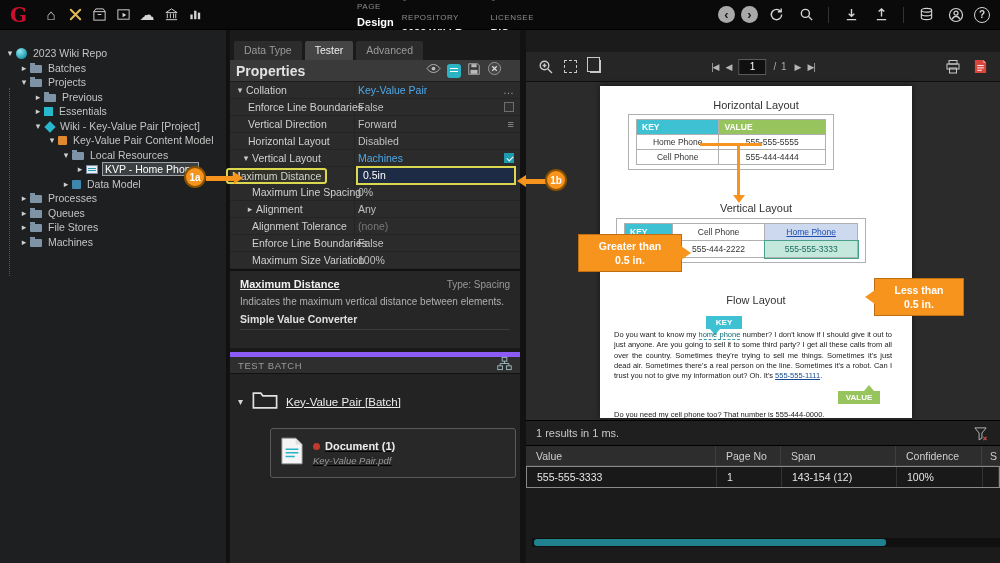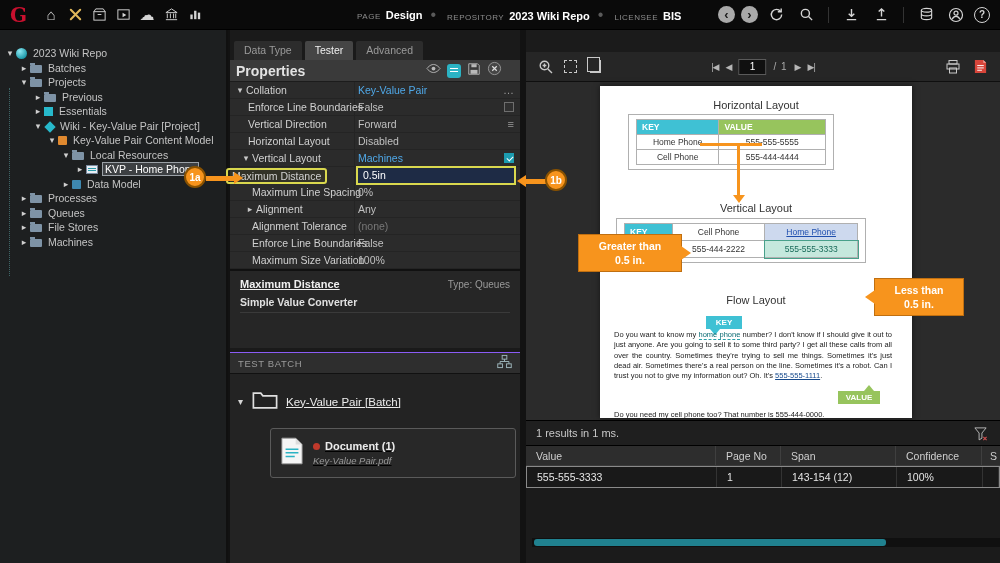--- a/index.html
+++ b/index.html
@@ -9,21 +9,21 @@
 
   
   .topbar { position:absolute; left:0; top:0; width:1000px; height:30px; background:#0a0a0a;
             border-bottom:1px solid #000; display:flex; align-items:center; padding:0 10px; }
   .logo { font-family:"DejaVu Serif", serif; font-weight:bold; color:#c8102e; font-size:20px; line-height:1;
           margin-right:12px; }
   .tb-ic { width:24px; height:22px; display:flex; align-items:center; justify-content:center; color:#d5d5d5;
            font-size:15px; cursor:pointer; flex:none; }
   .tb-ic svg { display:block; }
   .tb-info { display:flex; align-items:center; margin-left:150px; gap:8px; }
-  .tb-group { display:flex; align-items:baseline; gap:5px; }
+  .tb-group { display:flex; align-items:baseline; gap:5px;flex-direction:column; }
   .tb-group + .tb-group::before { content:"•"; color:#5a5a5a; margin-right:6px; }
   .tb-label { font-size:8px; color:#8d8d8d; letter-spacing:.5px; }
   .tb-value { font-size:11px; color:#fff; font-weight:bold; }
   .tb-right { margin-left:auto; display:flex; align-items:center; gap:6px; }
   .circ-btn { width:17px; height:17px; border-radius:50%; background:#a9a9a9; color:#1a1a1a; font-weight:bold;
               display:flex; align-items:center; justify-content:center; font-size:13px; line-height:1; cursor:pointer; }
   .tb-sep { width:1px; height:16px; background:#333; margin:0 4px; }
   .help-circ { width:16px; height:16px; border-radius:50%; border:1.5px solid #d5d5d5; color:#d5d5d5;
                display:flex; align-items:center; justify-content:center; font-size:10px; font-weight:bold; }
 
@@ -88,21 +88,21 @@
                      color:#fff; line-height:15px; padding:0 5px; }
 
   .desc { height:79px; background:#262626; border-top:2px solid #111; padding:7px 10px 0; }
   .desc-title-row { display:flex; align-items:baseline; }
   .desc-title { color:#f0f0f0; font-weight:bold; font-size:11px; text-decoration:underline; }
   .desc-type { margin-left:auto; color:#999; font-size:10px; }
   .desc-body { color:#b0b0b0; font-size:10px; margin-top:6px; }
   .desc-footer { color:#e0e0e0; font-weight:bold; font-size:10.5px; margin-top:6px; padding-bottom:4px;
                  border-bottom:1px solid #3a3a3a; }
   .gap2 { height:4px; }
-  .tb-header { height:22px; background:#2e2e2e; border-top:1px solid #8b5cf6; border-bottom:1px solid #111;
+  .tb-header { height:22px; background:#2e2e2e; border-top:5px solid #8b5cf6; border-bottom:1px solid #111;
                display:flex; align-items:center; padding:0 8px; }
   .tb-header-label { color:#9a9a9a; font-size:9.5px; letter-spacing:.6px; }
   .tb-header-ic { margin-left:auto; cursor:pointer; }
   .tb-body { background:#232323; position:relative; height:189px; }
   .batch-row { display:flex; align-items:center; padding:16px 0 0 8px; cursor:pointer; }
   .batch-caret { color:#d5d5d5; font-size:10px; width:14px; }
   .batch-label { color:#ececec; font-size:11.5px; margin-left:8px;text-decoration:underline; }
   .doc-card { position:absolute; left:40px; top:54px; width:246px; height:50px; border:1px solid #5a5a5a;
               border-radius:3px; background:#282828; display:flex; align-items:center; padding:0 10px;
               cursor:pointer; }
@@ -468,22 +468,23 @@
       </div>
       <div class="prow">
         <span class="plabel ind2">Maximum Size Variation</span>
         <span class="pvalue">100%</span>
       </div>
     </div>
 
     <div class="desc">
       <div class="desc-title-row">
         <span class="desc-title">Maximum Distance</span>
-        <span class="desc-type">Type: Queues</span>
-      </div>
+        <span class="desc-type">Type: Spacing</span>
+      </div>
+      <div class="desc-body">Indicates the maximum vertical distance between elements.</div>
       <div class="desc-footer">Simple Value Converter</div>
     </div>
 
     <div class="gap2"></div>
     <div class="tb-header">
       <span class="tb-header-label">TEST BATCH</span>
       <span class="tb-header-ic">
         <svg width="15" height="15" viewBox="0 0 16 16" fill="none" stroke="#9fb7bd">
             <rect x="5.5" y="1.5" width="5" height="4"></rect>
             <rect x="0.8" y="10.5" width="5" height="4"></rect>

